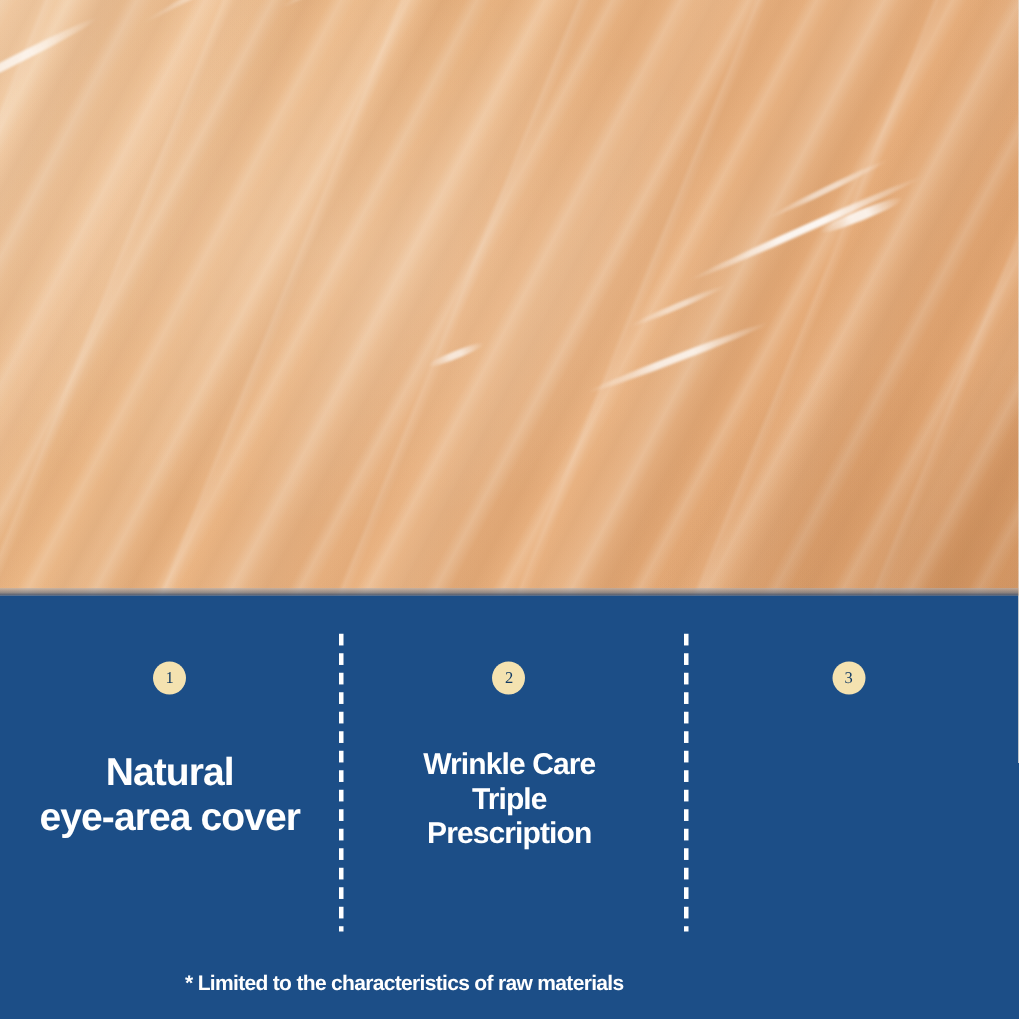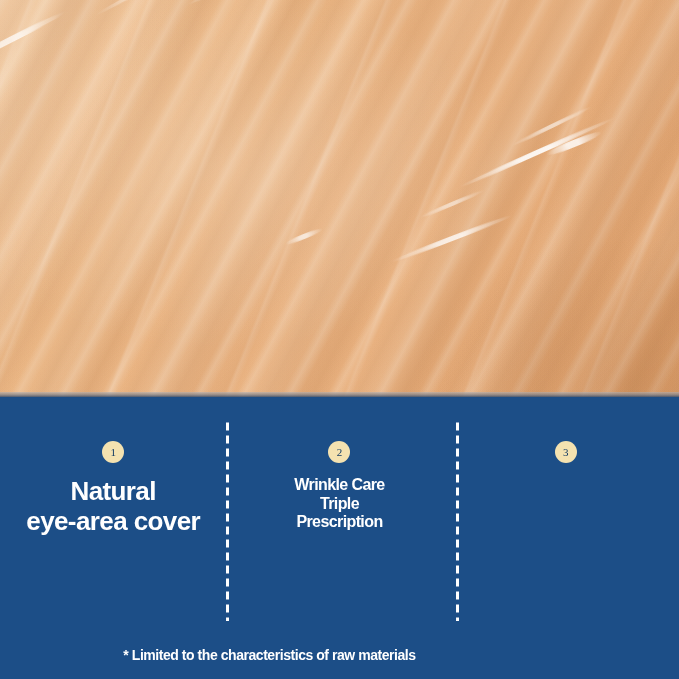--- a/index.html
+++ b/index.html
@@ -175,31 +175,31 @@
     color: #123a63;
     font-size: 11px;
     line-height: 22px;
     text-align: center;
     font-family: "Liberation Serif", serif;
     font-weight: 400;
     letter-spacing: 0;
     flex: 0 0 auto;
   }
   .ftitle {
-    margin-top: 13px;
+    margin-top: 36px;
     color: #ffffff;
     font-size: 26px;
     line-height: 1.16;
     font-weight: 700;
     text-align: center;
     letter-spacing: -0.6px;
     padding: 0 4px;
     white-space: pre-line;
   }
-  .feature.narrow .ftitle { font-size: 16px; }
+  .feature.narrow .ftitle { font-size: 20px; }
 
   .vdiv {
     position: absolute;
     top: 22px;
     width: 3px;
     height: 202px;
     background-image: linear-gradient(#ffffff 58%, rgba(255,255,255,0) 0%);
     background-position: left;
     background-size: 3px 13px;
     background-repeat: repeat-y;

